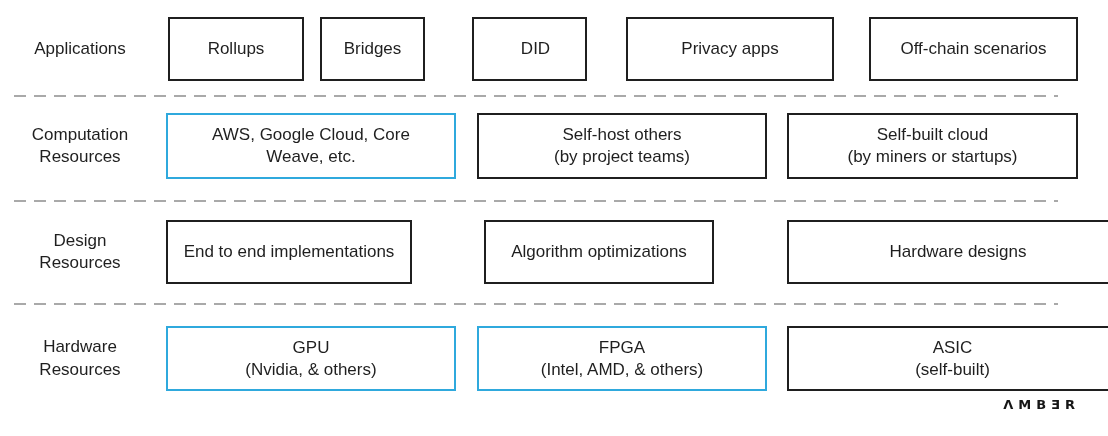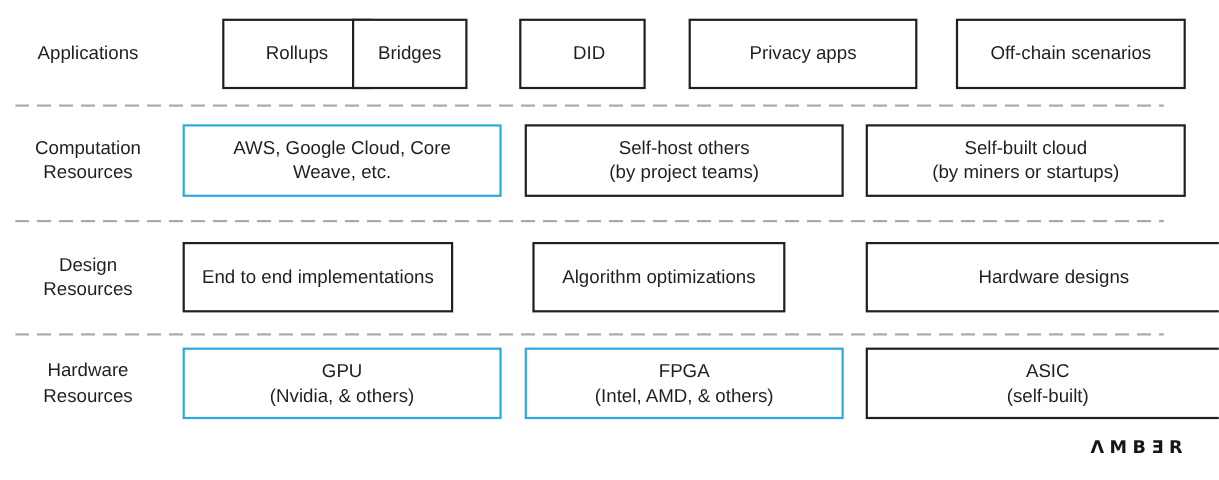--- a/index.html
+++ b/index.html
@@ -37,33 +37,33 @@
   .box.accent{border-color:var(--accent);}
   .divider{
     position:absolute;left:14px;width:1044px;height:2px;
     background:repeating-linear-gradient(90deg,
       var(--divider) 0,var(--divider) 12px,
       transparent 12px,transparent 20px);
   }
   .logo{
     position:absolute;top:397px;right:28px;
     font-family:"DejaVu Sans",sans-serif;
-    font-size:16px;font-weight:700;
+    font-size:13px;font-weight:700;
     letter-spacing:5px;color:#161616;
     white-space:nowrap;
   }
 </style>
 </head>
 <body>
 
 <div class="stage">
 
   <div class="row" style="top:17px;height:64px;">
     <div class="row-label">Applications</div>
-    <div class="box" style="left:168px;width:136px;margin-left:34px;">
+    <div class="box" style="left:168px;width:136px;">
       <div>Rollups</div>
     </div>
     <div class="box" style="left:320px;width:105px;">
       <div>Bridges</div>
     </div>
     <div class="box" style="left:472px;width:115px;padding-left:20px;">
       <div>DID</div>
     </div>
     <div class="box" style="left:626px;width:208px;">
       <div>Privacy apps</div>
@@ -101,21 +101,21 @@
     <div class="box" style="left:484px;width:230px;justify-content:center;">
       <div>Algorithm optimizations</div>
     </div>
     <div class="box" style="left:787px;width:342px;">
       <div>Hardware designs</div>
     </div>
   </div>
 
   <div class="divider" style="top:303px;"></div>
 
-  <div class="row" style="top:316px;height:65px;border-radius:17px;">
+  <div class="row" style="top:326px;height:65px;border-radius:17px;">
     <div class="row-label">Hardware Resources</div>
     <div class="box accent" style="left:166px;width:290px;">
       <div>GPU</div>
       <div>(Nvidia, &amp; others)</div>
     </div>
     <div class="box accent" style="left:477px;width:290px;">
       <div>FPGA</div>
       <div>(Intel, AMD, &amp; others)</div>
     </div>
     <div class="box" style="left:787px;width:331px;">

